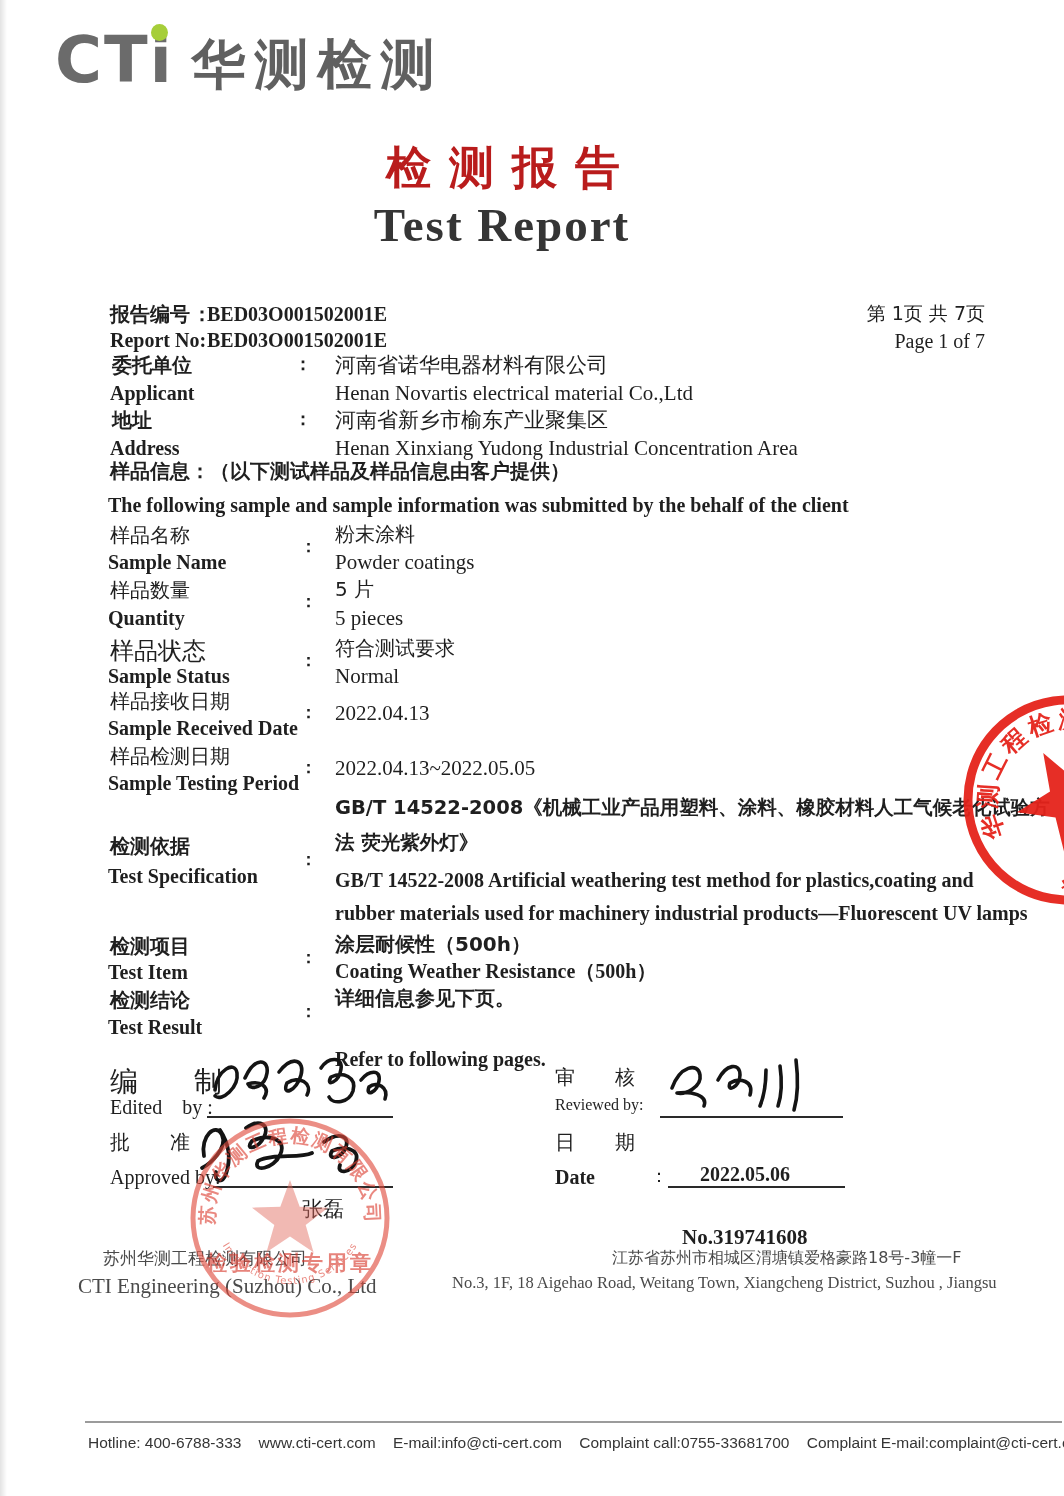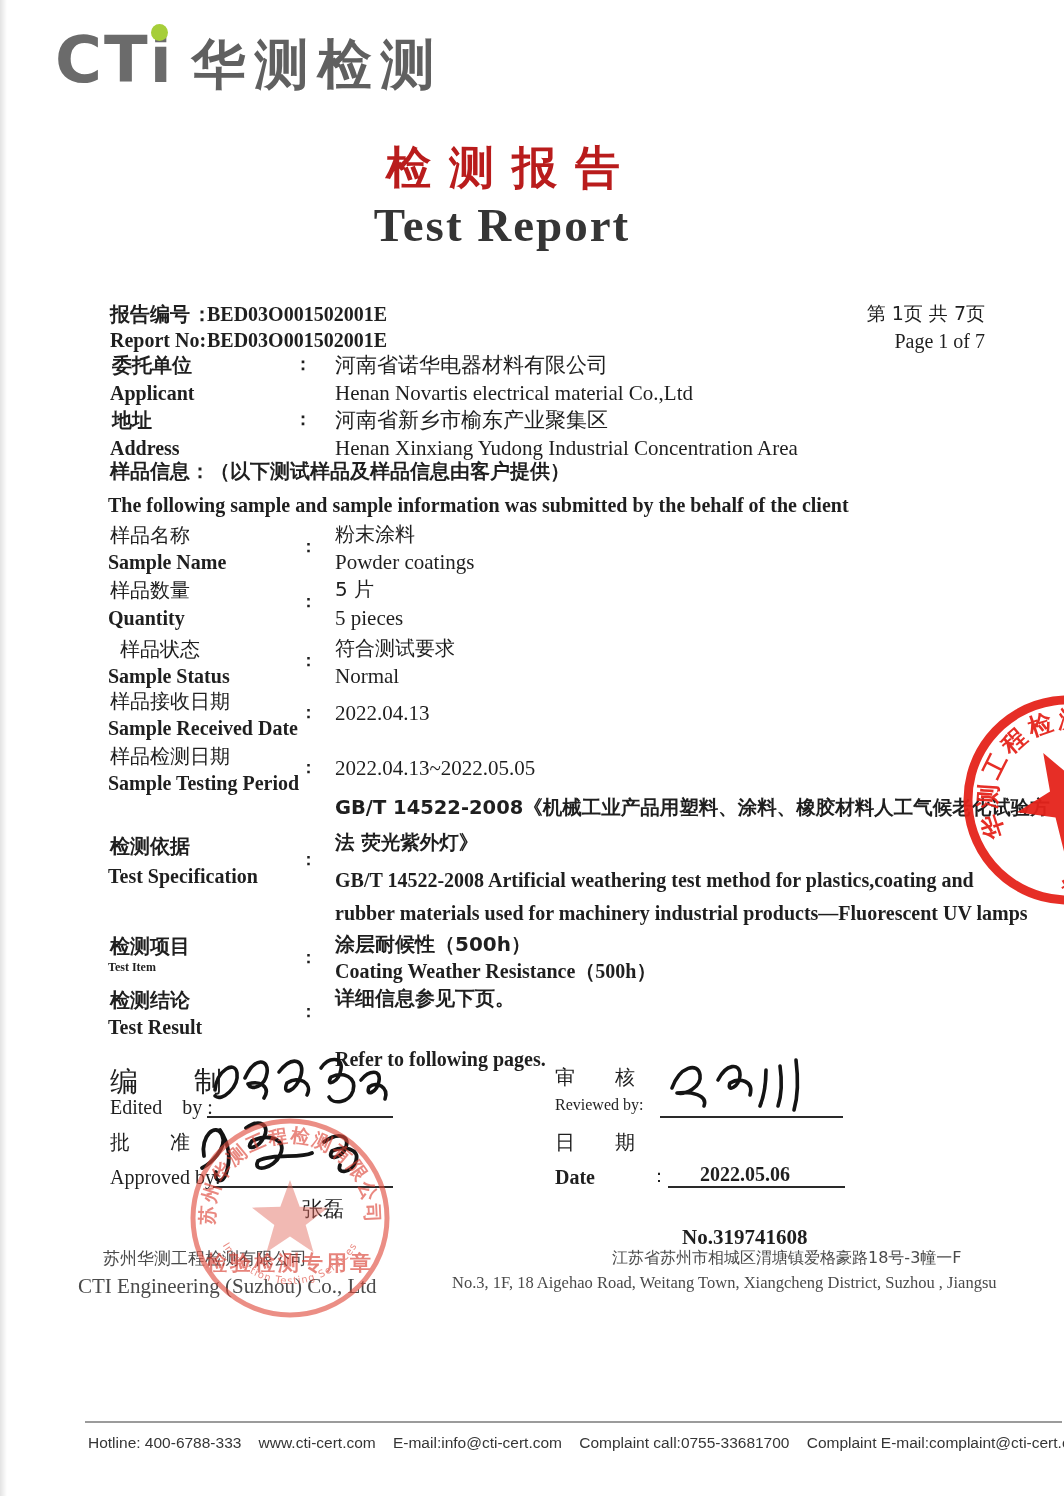--- a/index.html
+++ b/index.html
@@ -76,21 +76,21 @@
   <div class="ln cn b" style="left:300px;top:537px;font-size:17px;">：</div>
   <div class="ln cn" style="left:335px;top:523px;font-size:20px;">粉末涂料</div>
   <div class="ln en" style="left:335px;top:550px;font-size:21px;">Powder coatings</div>
 
   <div class="ln cn" style="left:110px;top:579px;font-size:20px;">样品数量</div>
   <div class="ln en b" style="left:108px;top:607px;font-size:20px;">Quantity</div>
   <div class="ln cn b" style="left:300px;top:592px;font-size:17px;">：</div>
   <div class="ln cn" style="left:335px;top:578px;font-size:20px;">5 片</div>
   <div class="ln en" style="left:335px;top:606px;font-size:21px;">5 pieces</div>
 
-  <div class="ln cn" style="left:120px;top:638px;font-size:20px;">样品状态</div>
+  <div class="ln cn" style="left:110px;top:638px;font-size:24px;">样品状态</div>
   <div class="ln en b" style="left:108px;top:665px;font-size:20px;">Sample Status</div>
   <div class="ln cn b" style="left:300px;top:651px;font-size:17px;">：</div>
   <div class="ln cn" style="left:335px;top:637px;font-size:20px;">符合测试要求</div>
   <div class="ln en" style="left:335px;top:664px;font-size:21px;">Normal</div>
 
   <div class="ln cn" style="left:110px;top:690px;font-size:20px;">样品接收日期</div>
   <div class="ln en b" style="left:108px;top:717px;font-size:20px;">Sample Received Date</div>
   <div class="ln cn b" style="left:300px;top:703px;font-size:17px;">：</div>
   <div class="ln en" style="left:335px;top:701px;font-size:21px;">2022.04.13</div>
 
@@ -101,21 +101,21 @@
 
   <div class="ln cn b" style="left:110px;top:835px;font-size:20px;">检测依据</div>
   <div class="ln en b" style="left:108px;top:865px;font-size:20px;">Test Specification</div>
   <div class="ln cn b" style="left:300px;top:850px;font-size:17px;">：</div>
   <div class="ln cn b" style="left:335px;top:797px;font-size:19.5px;">GB/T 14522-2008《机械工业产品用塑料、涂料、橡胶材料人工气候老化试验方</div>
   <div class="ln cn b" style="left:335px;top:832px;font-size:19.5px;">法 荧光紫外灯》</div>
   <div class="ln en b" style="left:335px;top:869px;font-size:20px;">GB/T 14522-2008 Artificial weathering test method for plastics,coating and</div>
   <div class="ln en b" style="left:335px;top:902px;font-size:20px;">rubber materials used for machinery industrial products—Fluorescent UV lamps</div>
 
   <div class="ln cn b" style="left:110px;top:935px;font-size:20px;">检测项目</div>
-  <div class="ln en b" style="left:108px;top:961px;font-size:12px;">Test Item</div>
+  <div class="ln en b" style="left:108px;top:961px;font-size:20px;">Test Item</div>
   <div class="ln cn b" style="left:300px;top:948px;font-size:17px;">：</div>
   <div class="ln cn b" style="left:335px;top:933px;font-size:20px;">涂层耐候性（500h）</div>
   <div class="ln en b" style="left:335px;top:960px;font-size:20px;">Coating Weather Resistance（500h）</div>
 
   <div class="ln cn b" style="left:110px;top:989px;font-size:20px;">检测结论</div>
   <div class="ln en b" style="left:108px;top:1016px;font-size:20px;">Test Result</div>
   <div class="ln cn b" style="left:300px;top:1002px;font-size:17px;">：</div>
   <div class="ln cn b" style="left:335px;top:987px;font-size:20px;">详细信息参见下页。</div>
   <div class="ln en b" style="left:335px;top:1048px;font-size:20px;">Refer to following pages.</div>
 

